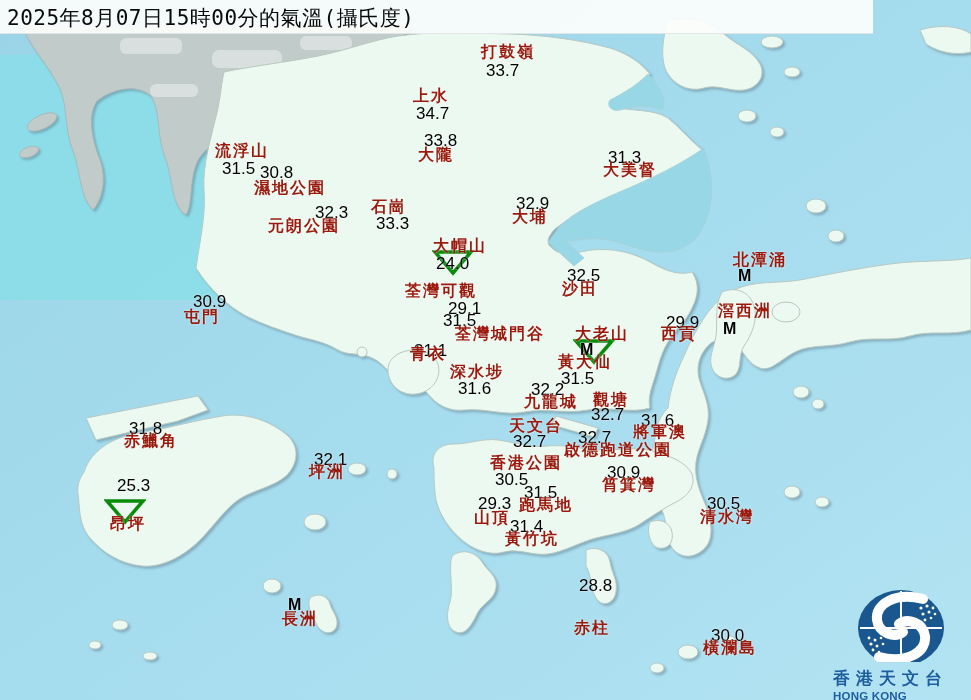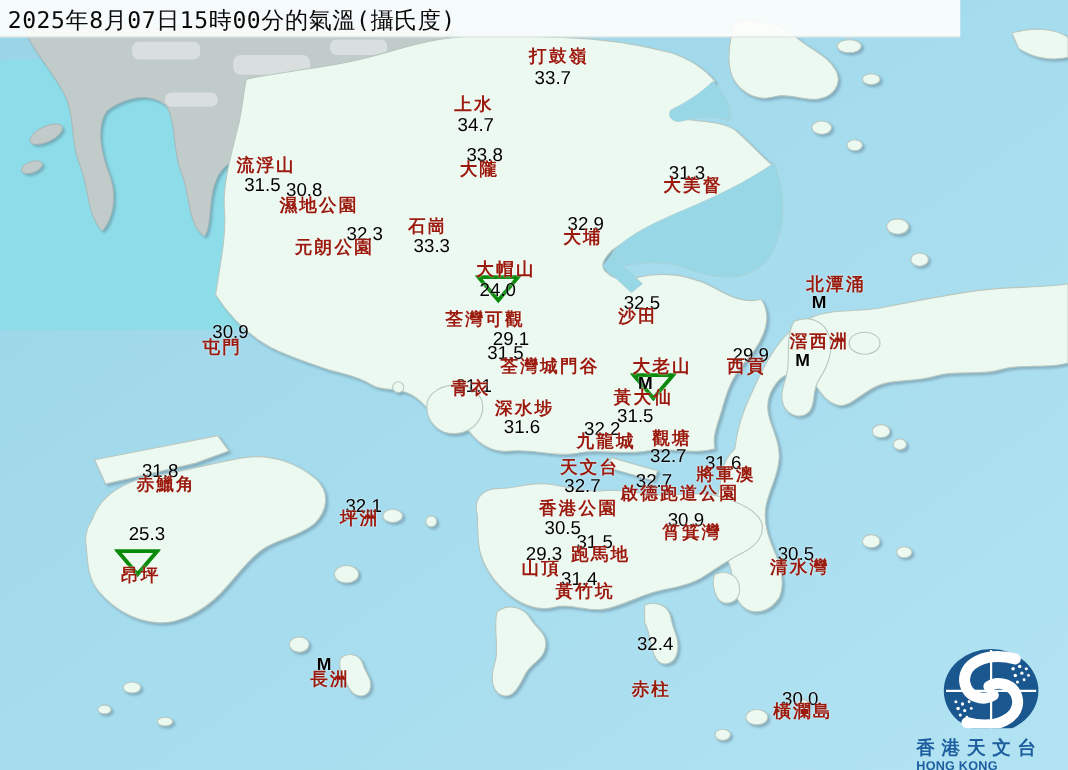--- a/index.html
+++ b/index.html
@@ -239,21 +239,21 @@
     <div class="station-name" style="left: 124px; top: 433px;">赤鱲角</div>
     <div class="station-value" style="left: 314px; top: 451px;">32.1</div>
     <div class="station-name" style="left: 309px; top: 464px;">坪洲</div>
     <div class="marker-triangle" style="left: 104px; top: 498px;"><svg width="42" height="27" viewBox="0 0 42 27">
         <path d="M3,3 L39,3 L21,24 Z" fill="none" stroke="#0a8a0a" stroke-width="3.5" stroke-linejoin="miter"></path>
       </svg></div>
     <div class="station-value" style="left: 117px; top: 477px;">25.3</div>
     <div class="station-name" style="left: 110px; top: 516px;">昂坪</div>
     <div class="station-value" style="left: 288px; top: 597px; font-weight: bold; font-size: 16px;">M</div>
     <div class="station-name" style="left: 282px; top: 611px;">長洲</div>
-    <div class="station-value" style="left: 579px; top: 577px;">32.4</div>
+    <div class="station-value" style="left: 579px; top: 577px;">28.8</div>
     <div class="station-name" style="left: 574px; top: 590px; margin-top: 30px;">赤柱</div>
     <div class="station-value" style="left: 711px; top: 627px;">30.0</div>
     <div class="station-name" style="left: 703px; top: 640px;">橫瀾島</div>
   </div>
 
 <div class="title-bar">
   <span class="title-text">2025年8月07日15時00分的氣溫(攝氏度)</span>
 </div>
 
 <div class="logo">

